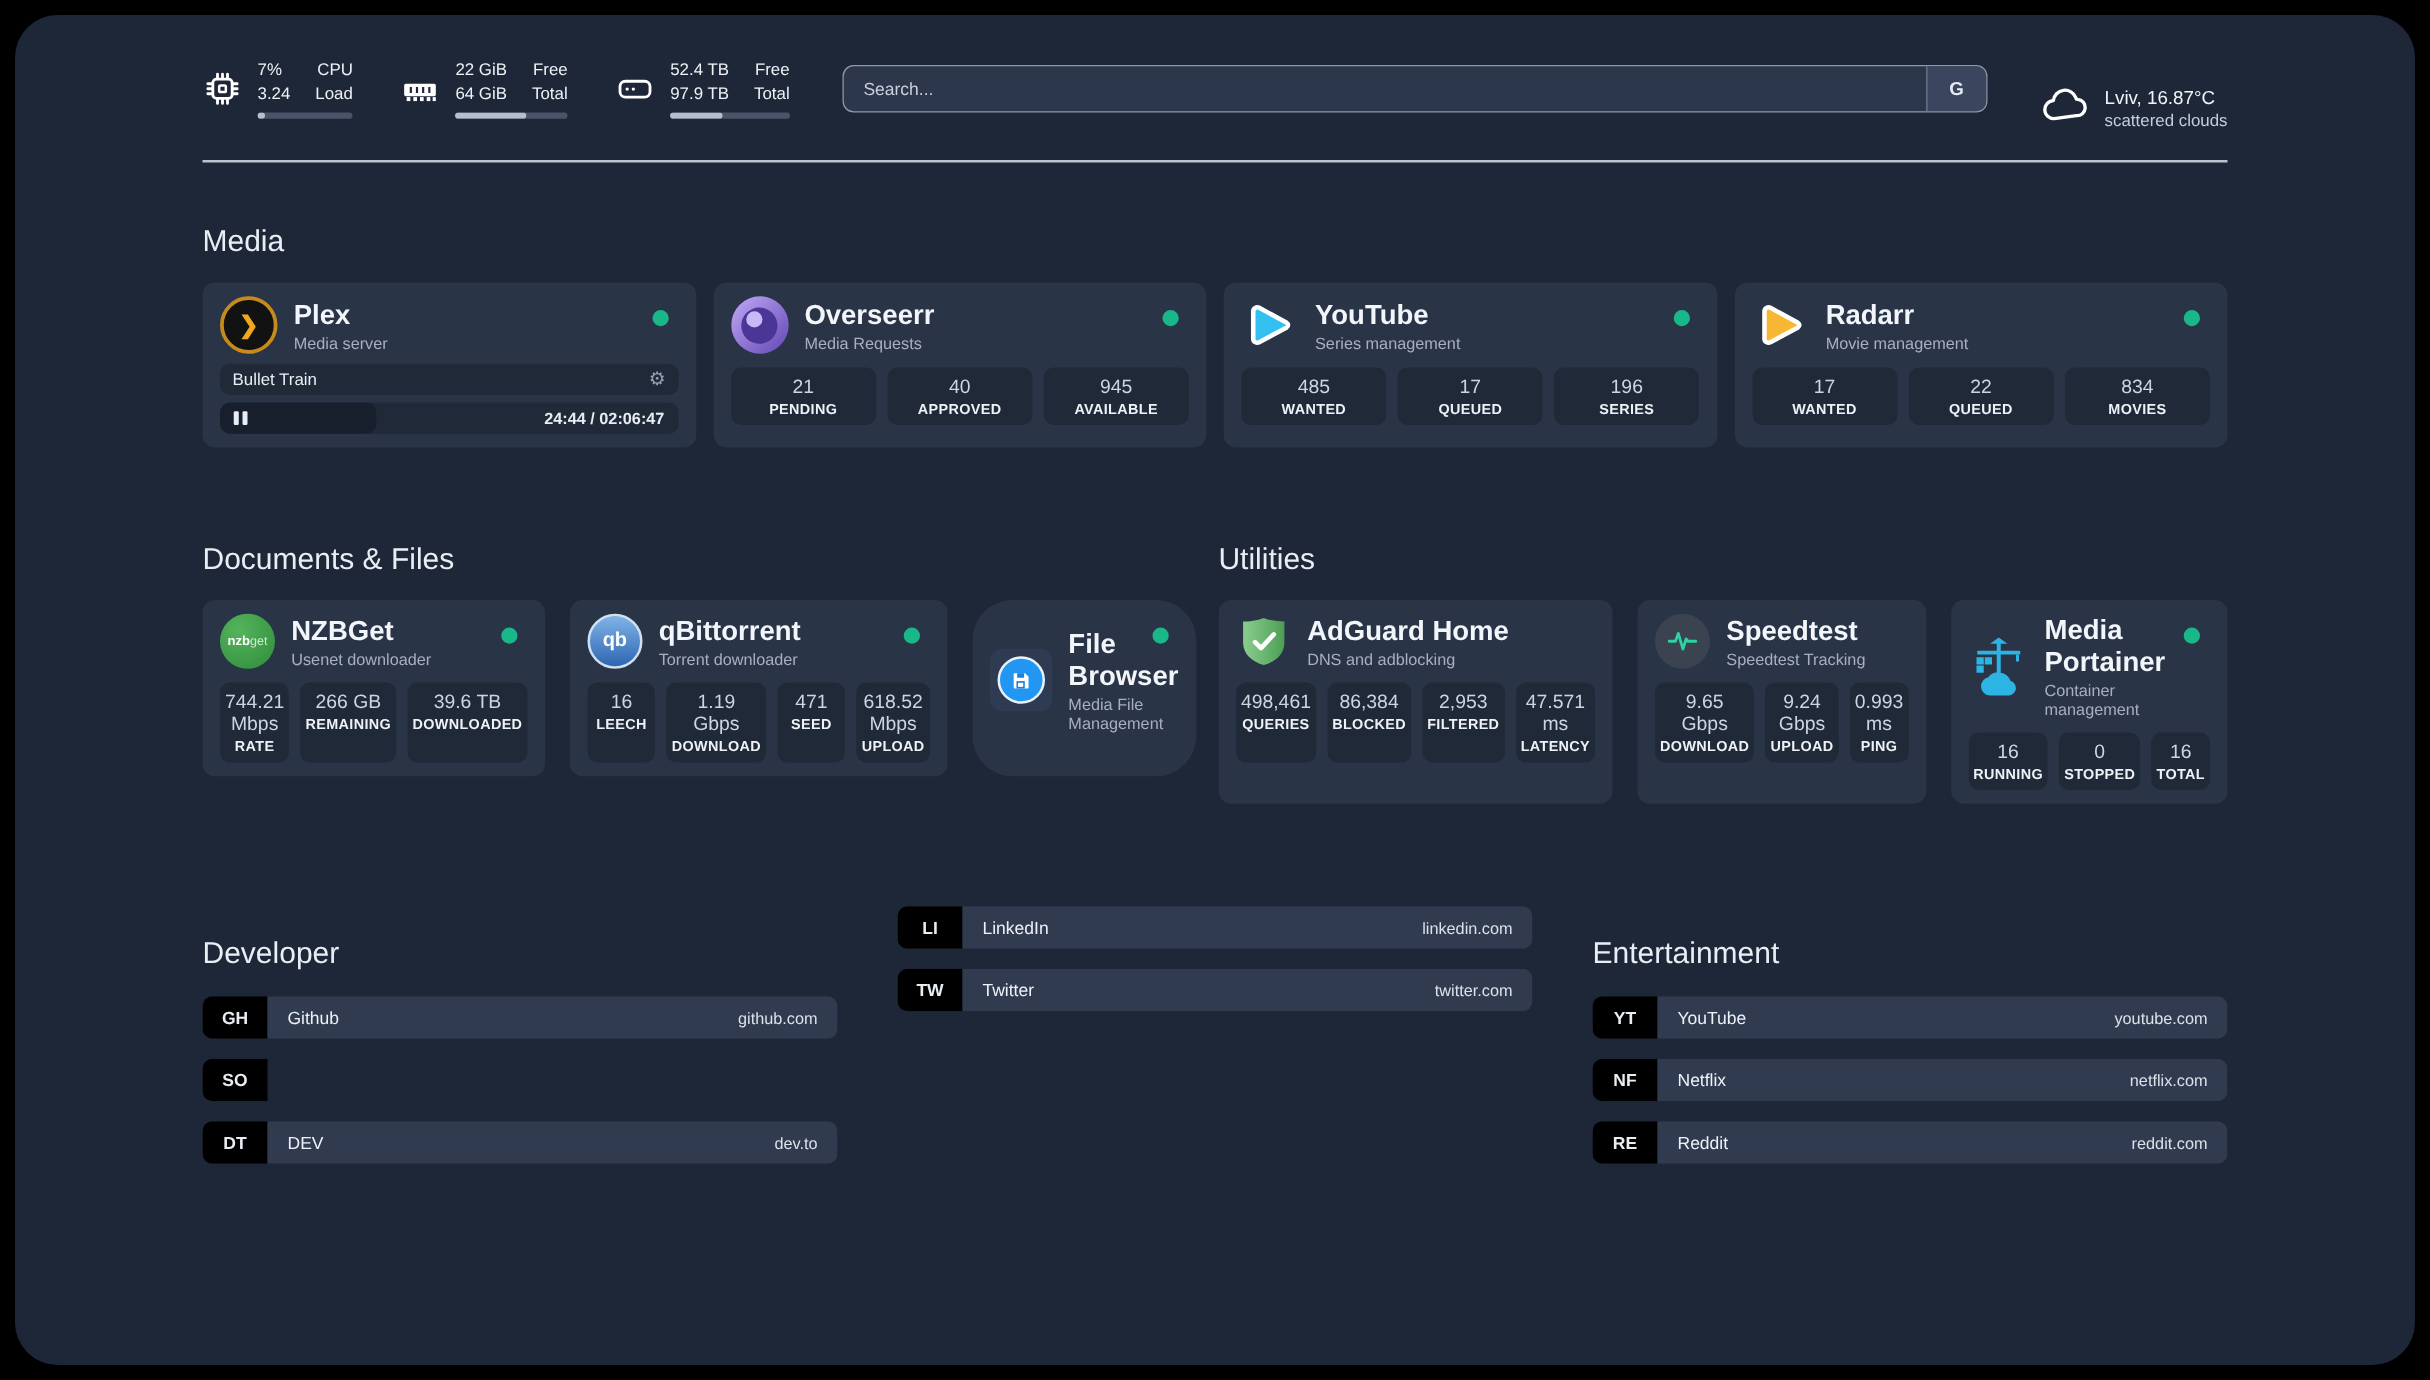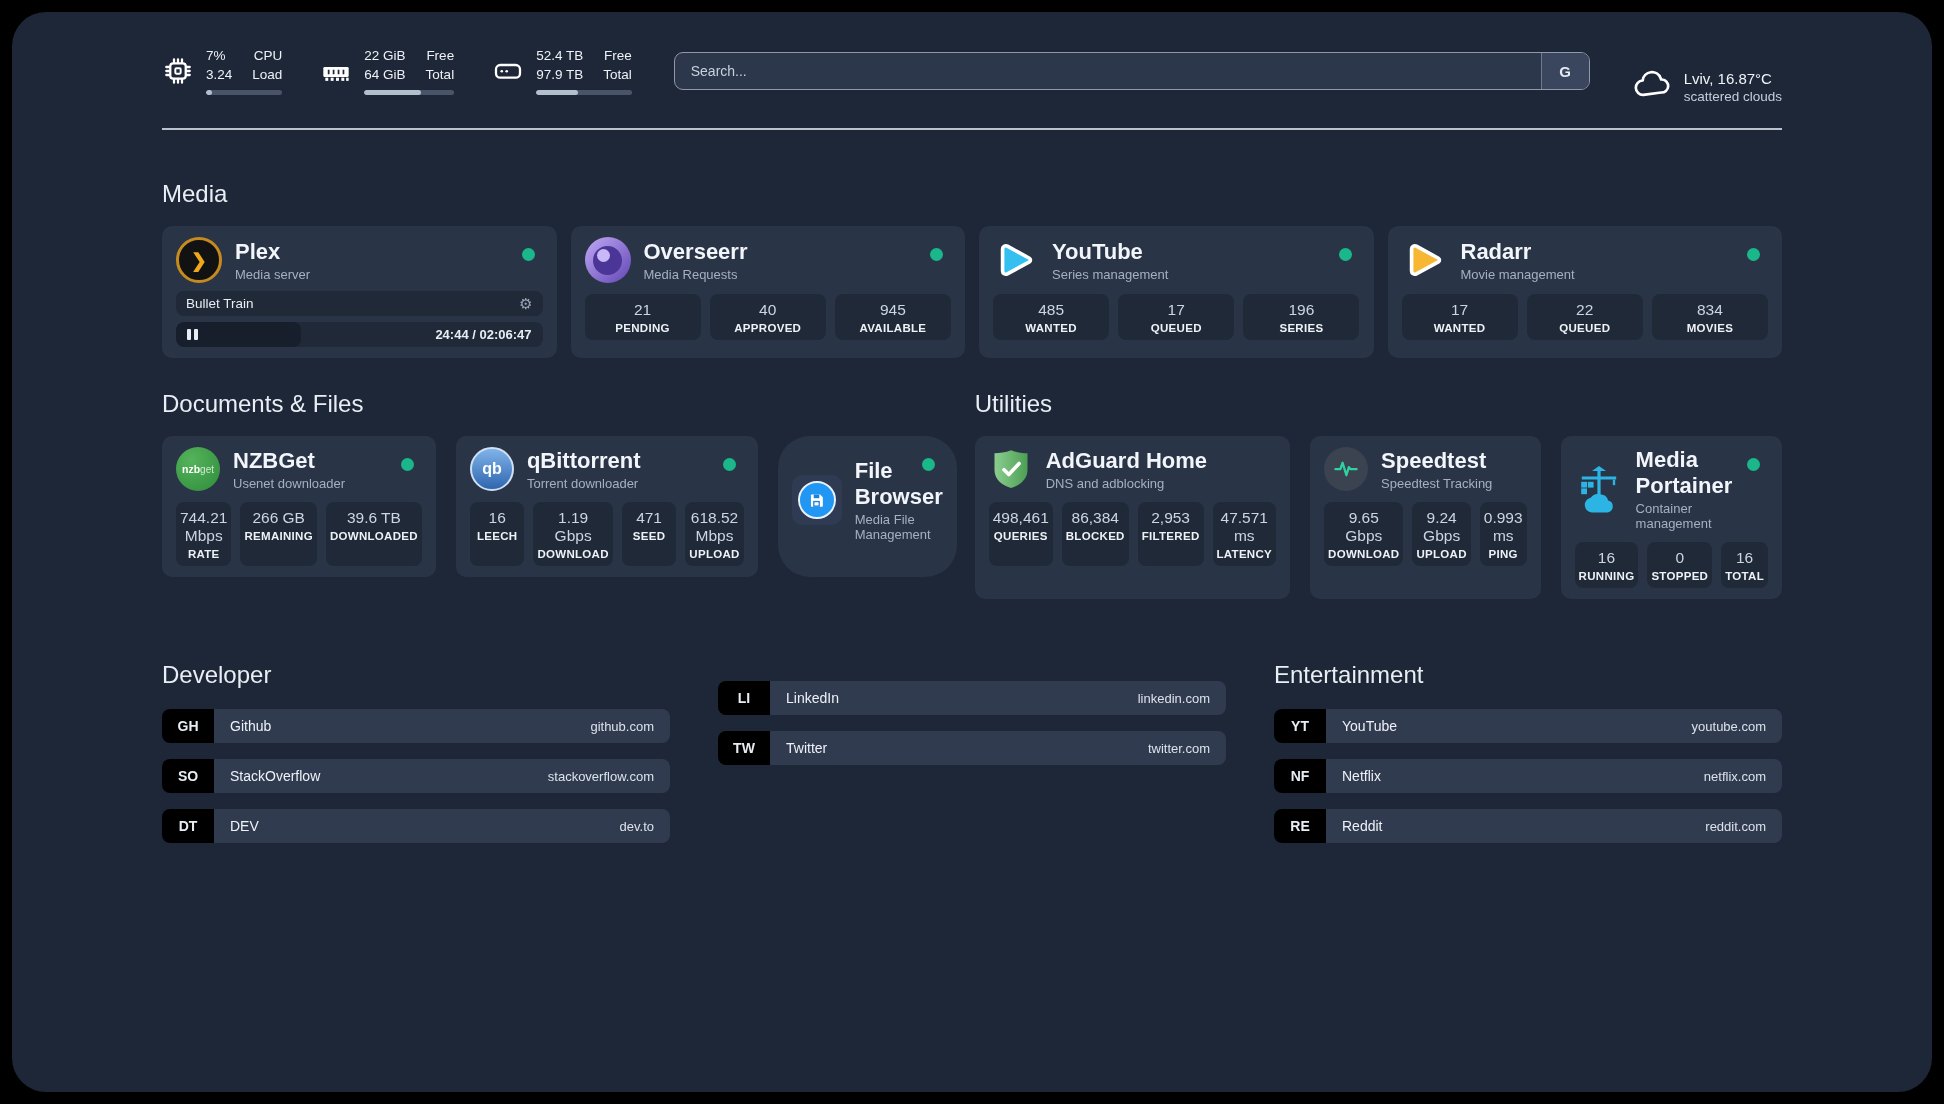--- a/index.html
+++ b/index.html
@@ -29,21 +29,21 @@
 
   .weather { display:flex; align-items:flex-end; gap:12px;margin-top:26px; }
   .weather-icon { width:40px; height:40px; }
   .weather-icon svg { width:100%; height:100%; }
   .weather-loc { font-size:15px; color:#f0f4f9; }
   .weather-cond { font-size:13.5px; color:#c4cddb; margin-top:2px; }
 
   .divider { border-top:2px solid #cdd4de; opacity:.9; margin-top:24px; }
 
   
-  .section-title { font-size:24px; font-weight:500; color:#e9eef5; }
+  .section-title { font-size:24px; font-weight:500; color:#e9eef5;margin-top:44px; }
   .mt-media { margin-top:50px; }
   .cards-media { display:grid; grid-template-columns:repeat(4,1fr); gap:14px; margin-top:18px; }
 
   .card { background:#2a3447; border-radius:10px; padding:11px 14px; position:relative; cursor:pointer; }
   .card-head { display:flex; gap:13px; align-items:center; }
   .app-title { font-size:22px; font-weight:700; color:#f2f5f9; }
   .app-sub { font-size:13px; color:#a6b0c0; margin-top:2px; }
   .status-dot { position:absolute; top:22px; right:22px; width:13px; height:13px; border-radius:50%; background:var(--status-green); }
 
   .stats-row { display:grid; gap:9px; margin-top:11px; }
@@ -532,24 +532,20 @@
         <div class="link-rows">
           <div class="link-row">
             <span class="link-abbr">GH</span>
             <span class="link-main">
               <span class="link-name">Github</span>
               <span class="link-url">github.com</span>
             </span>
           </div>
           <div class="link-row">
             <span class="link-abbr">SO</span>
-            <span class="link-main">
-              <span class="link-name">StackOverflow</span>
-              <span class="link-url">stackoverflow.com</span>
-            </span>
           </div>
           <div class="link-row">
             <span class="link-abbr">DT</span>
             <span class="link-main">
               <span class="link-name">DEV</span>
               <span class="link-url">dev.to</span>
             </span>
           </div>
         </div>
       </div>

